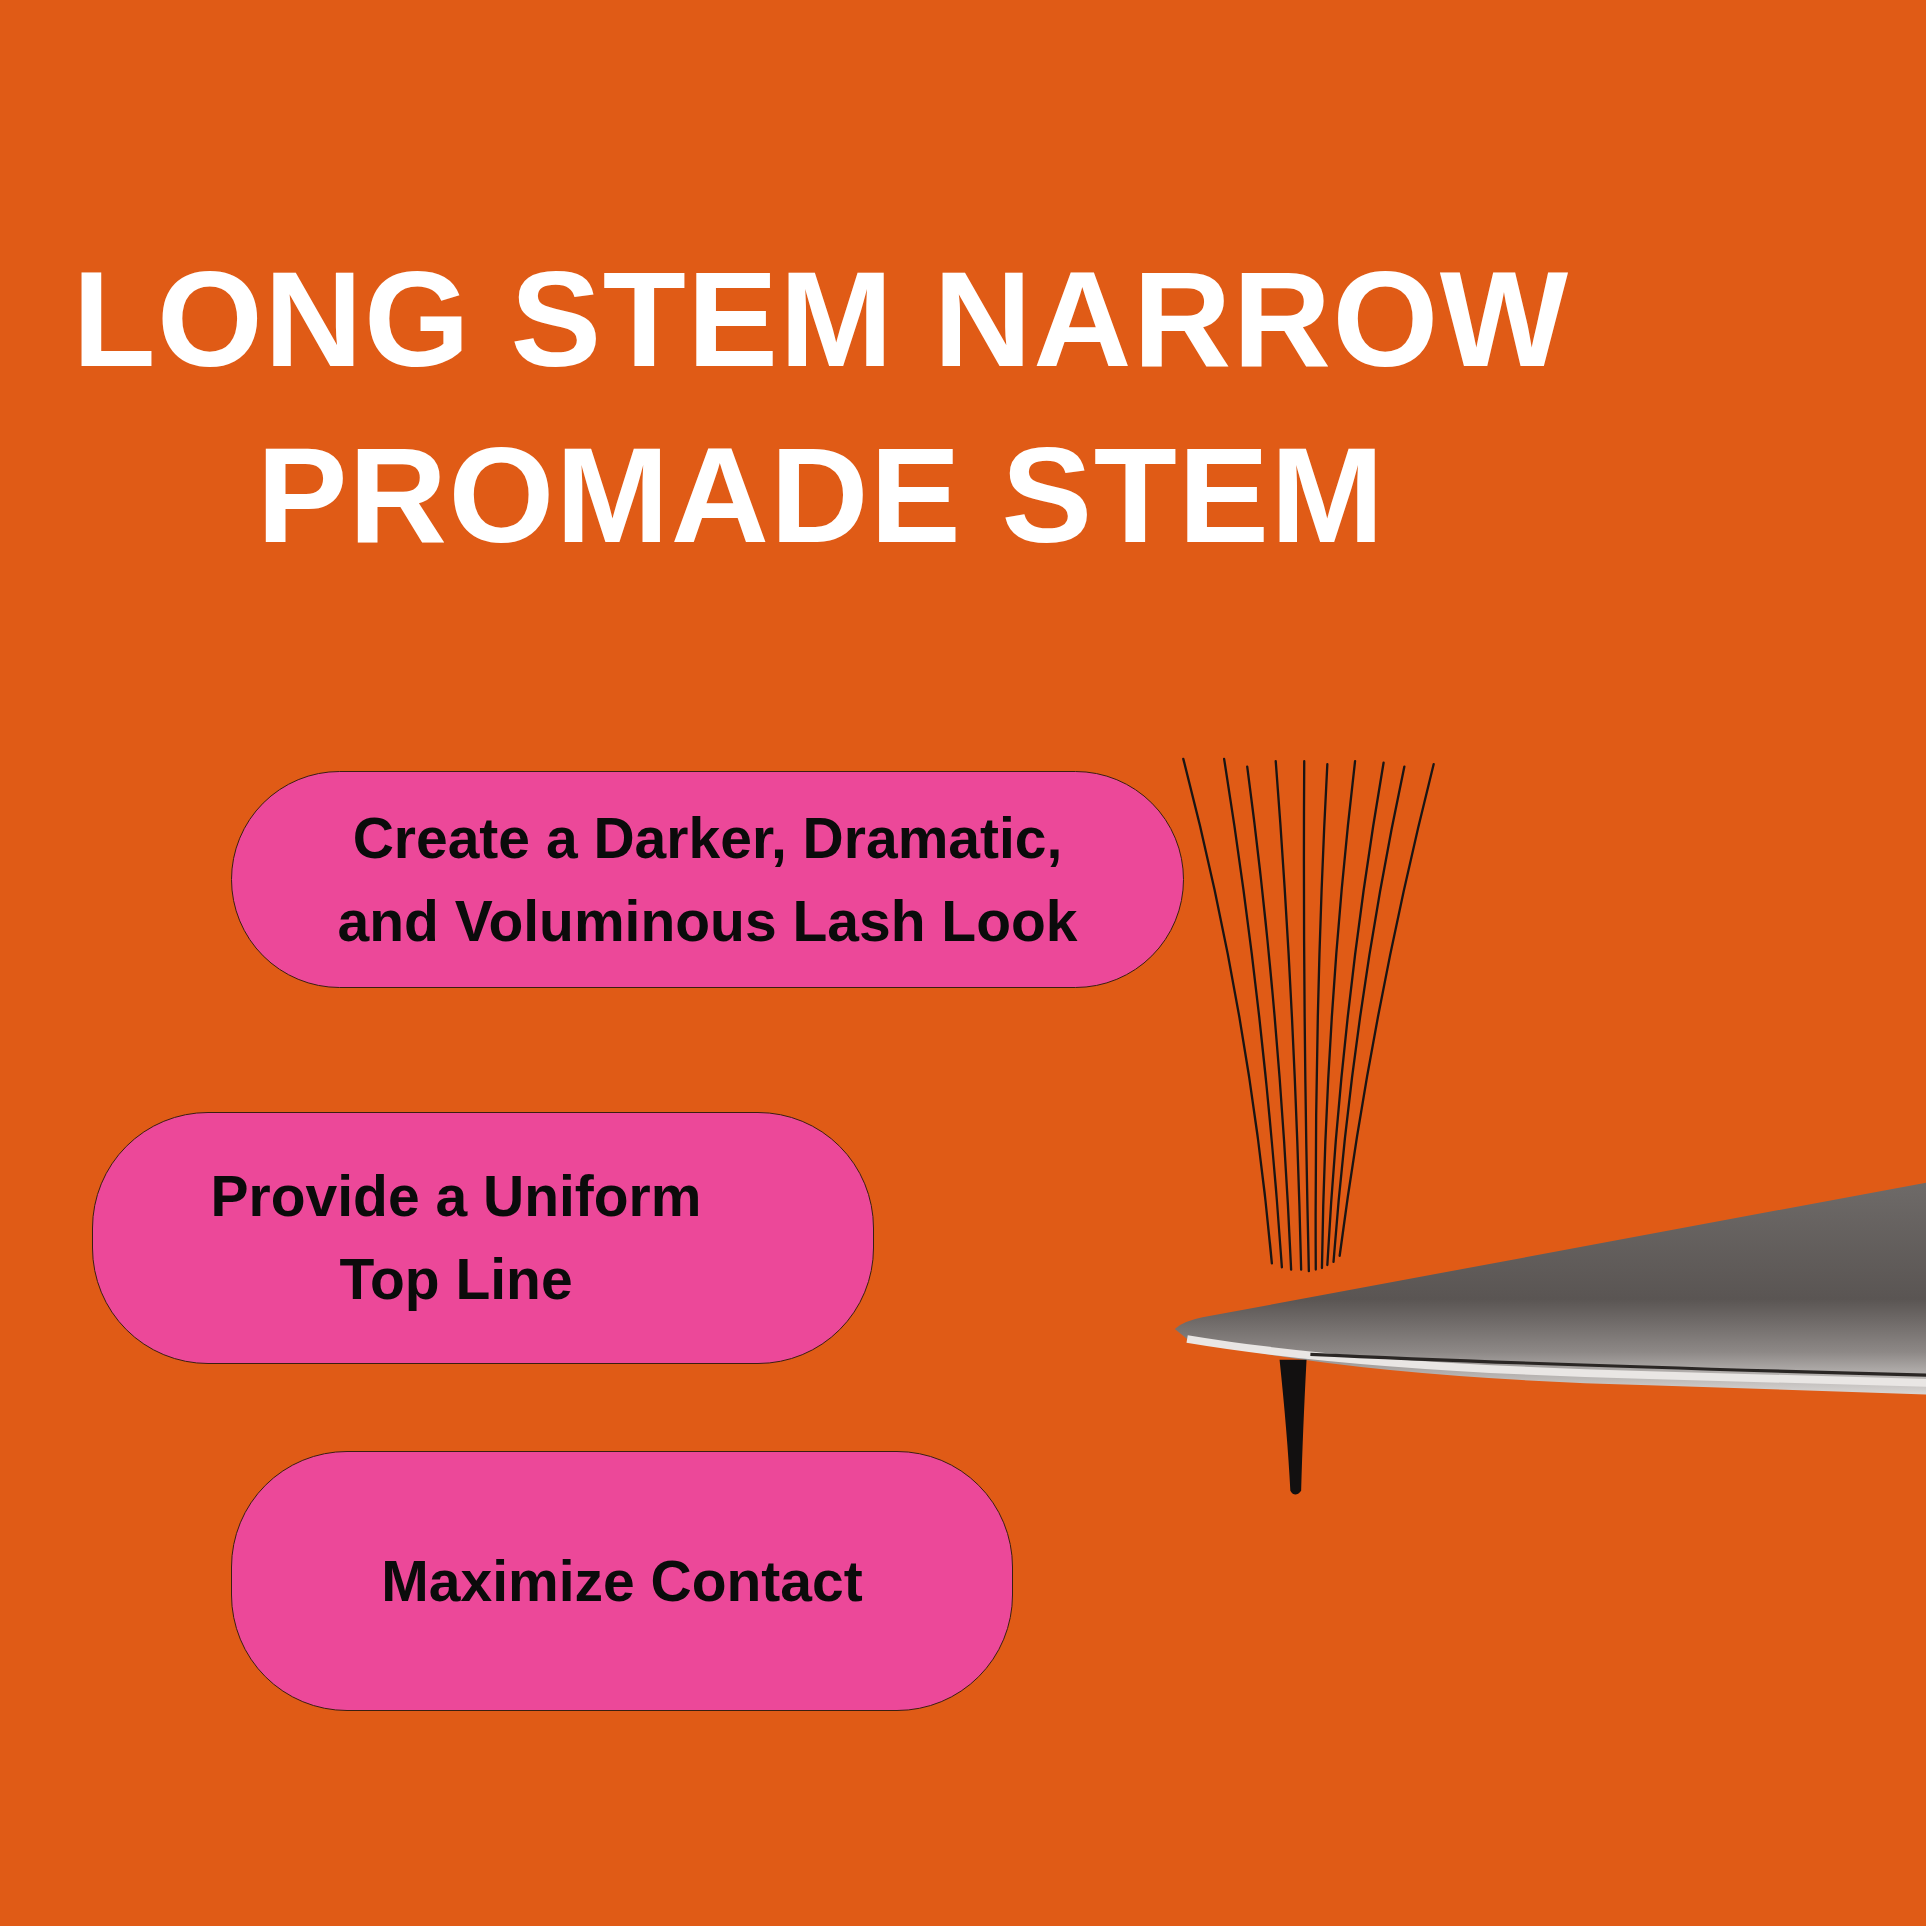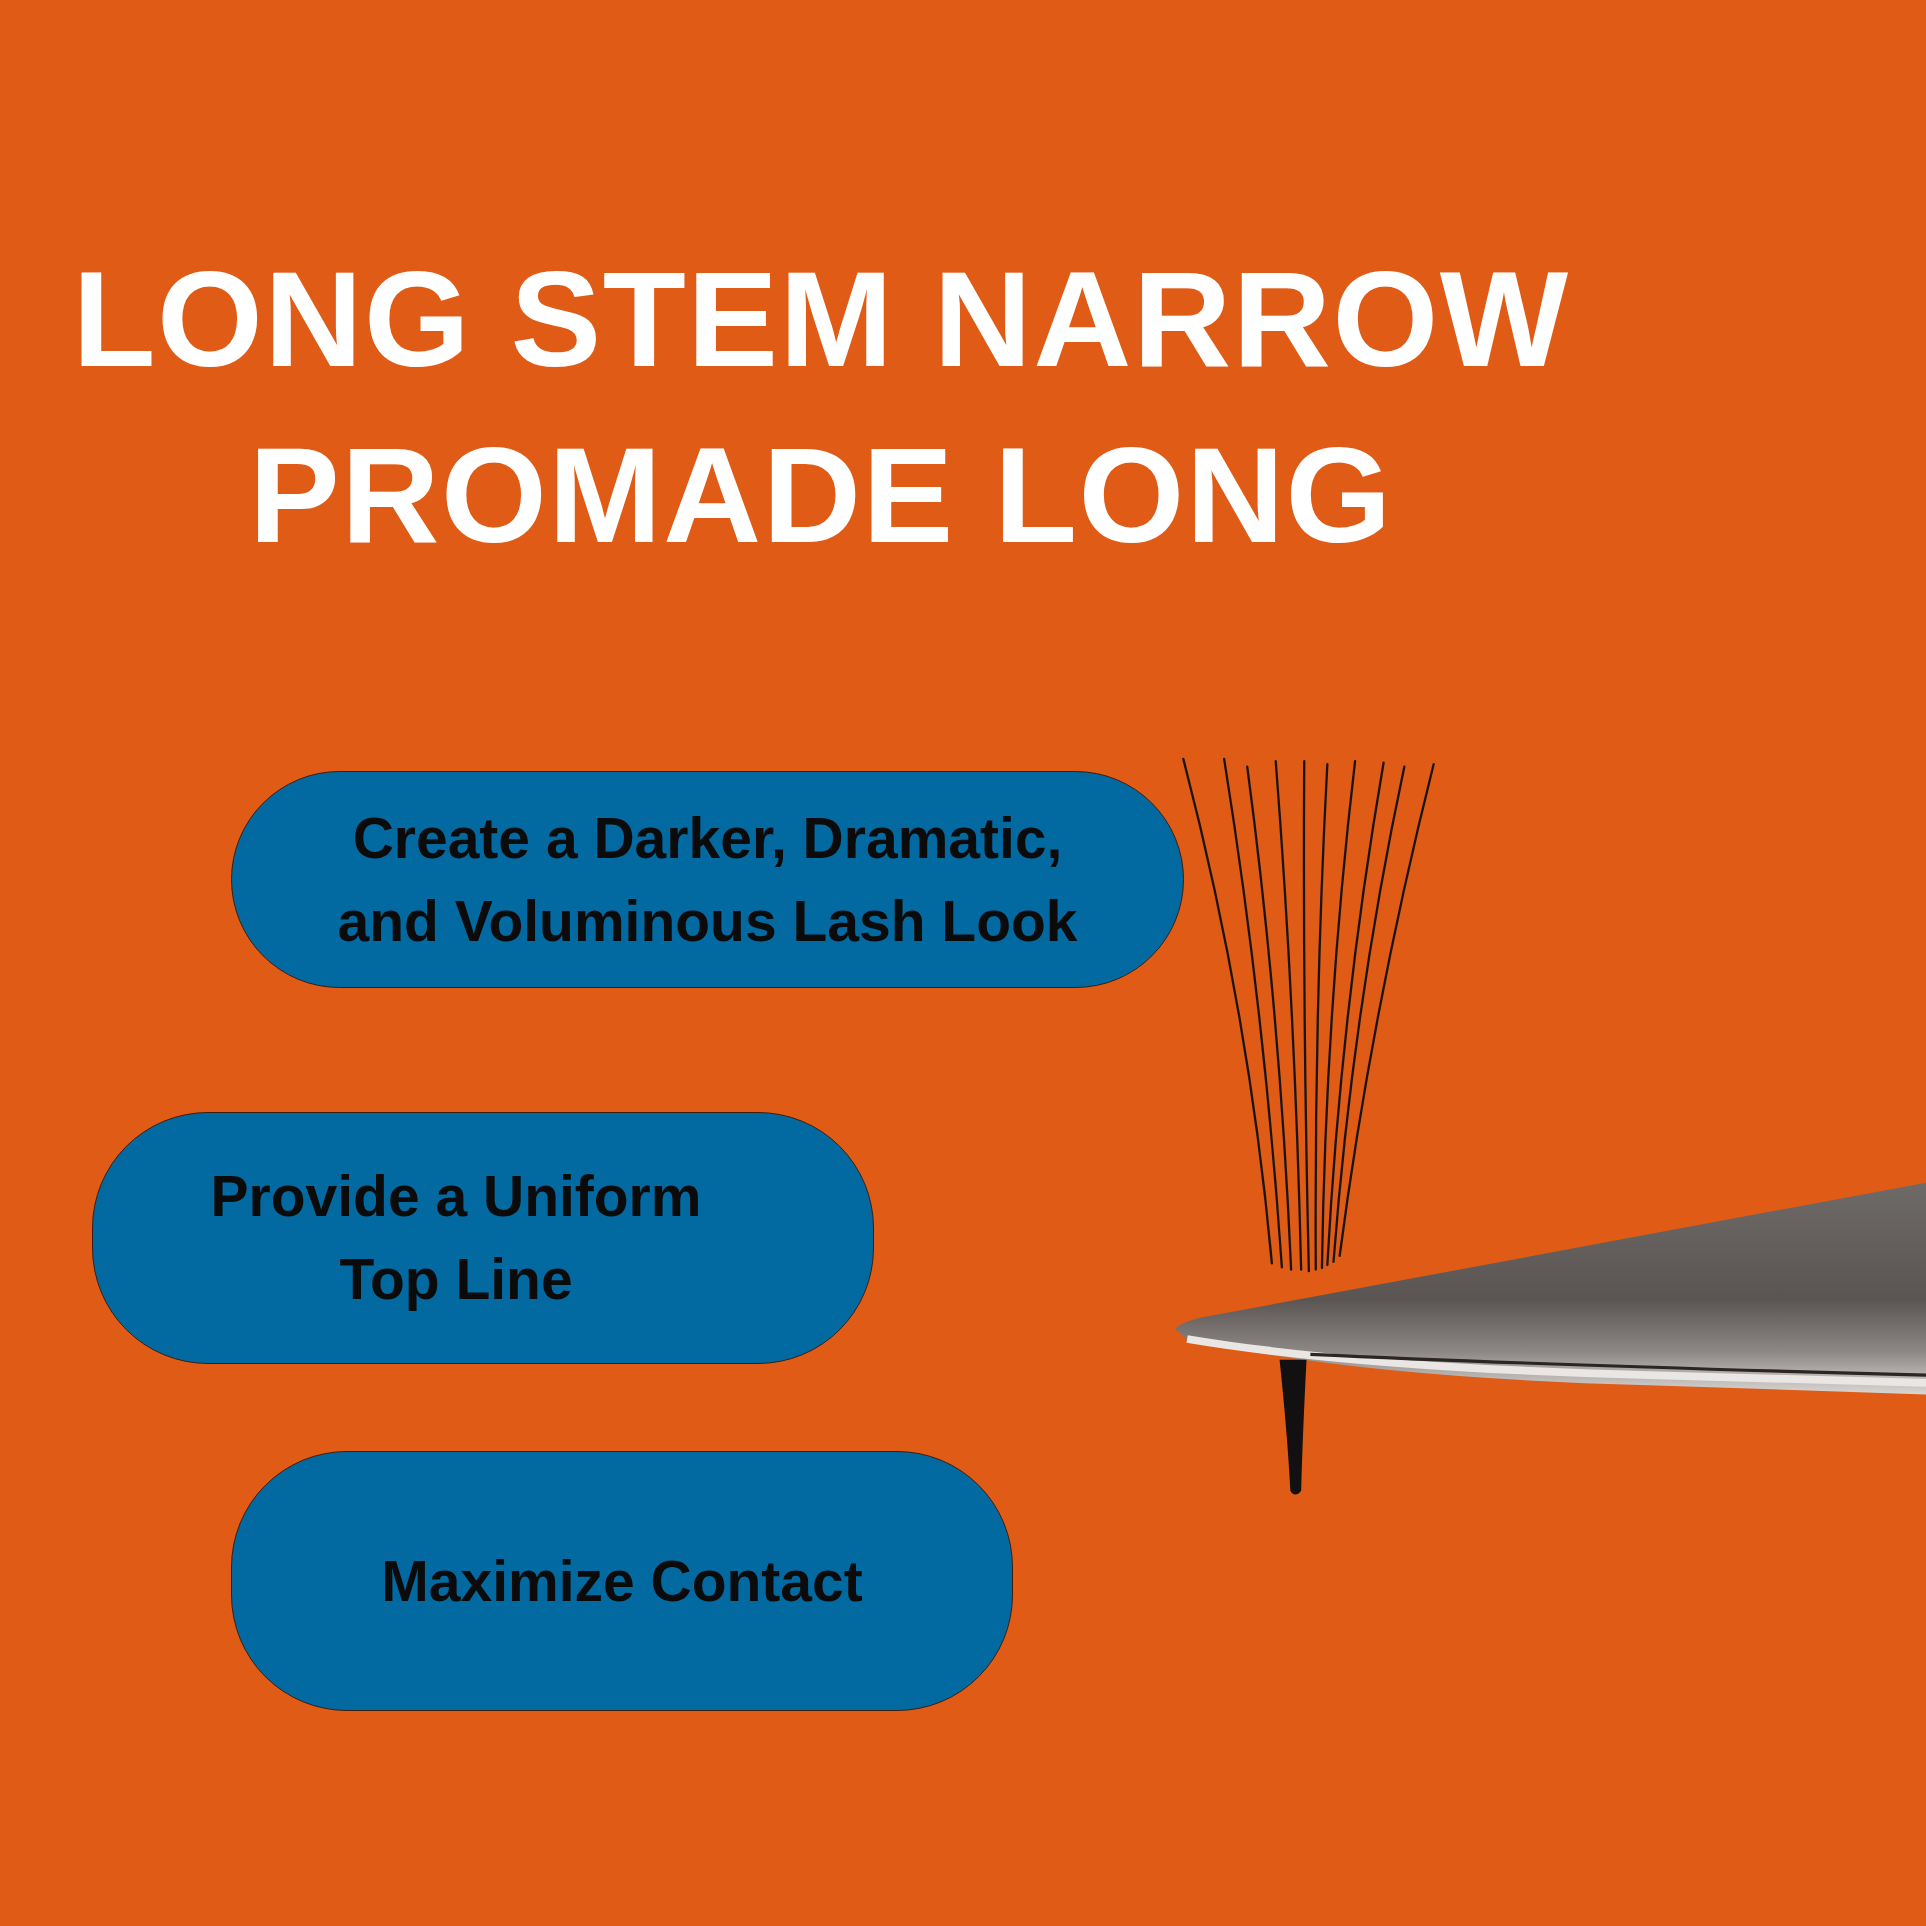--- a/index.html
+++ b/index.html
@@ -10,40 +10,40 @@
     font-family: "Liberation Sans", "DejaVu Sans", sans-serif;
   }
   .title {
     position: absolute; left: 0; top: 231px; width: 1642px;
     text-align: center; color: #ffffff; font-weight: 700;
     font-size: 136px; line-height: 176px; letter-spacing: 1.5px;
   }
   .title div { display: block; }
   .pill {
     position: absolute;
-    background: #0369a1;
+    background: #ec4899;
     border: 1.5px solid #3a1f10;
     border-radius: 116px;
     box-sizing: border-box;
     display: flex; flex-direction: column;
     align-items: center; justify-content: center;
     color: #0b0b0b; font-weight: 700;
     font-size: 57px; line-height: 83px; text-align: center;
   }
   .pill-1 { left: 231px; top: 771px; width: 953px; height: 217px; }
   .pill-2 { left: 92px; top: 1112px; width: 782px; height: 252px; padding-right: 54px; }
   .pill-3 { left: 231px; top: 1451px; width: 782px; height: 260px; }
   .illustration { position: absolute; left: 1156px; top: 755px; width: 771px; height: 832px; }
 </style>
 </head>
 <body>
 
 <div class="title">
   <div>LONG STEM NARROW</div>
-  <div>PROMADE LONG</div>
+  <div>PROMADE STEM</div>
 </div>
 
 <div class="pill pill-1">
   <span>Create a Darker, Dramatic,</span>
   <span>and Voluminous Lash Look</span>
 </div>
 
 <div class="pill pill-2">
   <span>Provide a Uniform</span>
   <span>Top Line</span>

